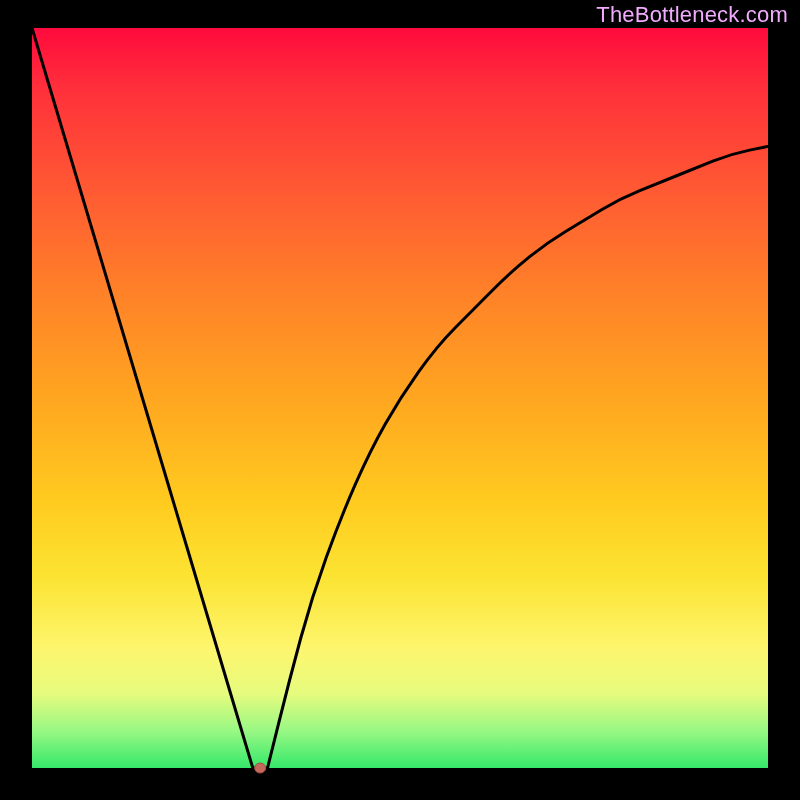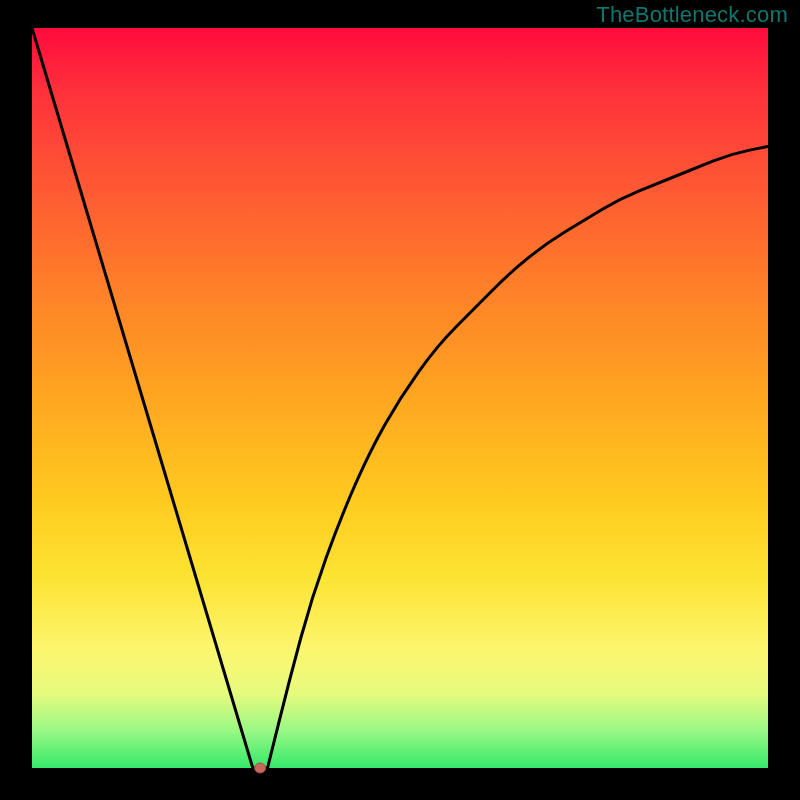--- a/index.html
+++ b/index.html
@@ -14,21 +14,21 @@
   .outer {
     position: relative;
     width: 800px;
     height: 800px;
     background: #000;
   }
   .source {
     position: absolute;
     top: 2px;
     right: 12px;
-    color: #0f766e;
+    color: #f0abfc;
     font-size: 22px;
     font-weight: 400;
     letter-spacing: 0.2px;
   }
   .plot-area {
     position: absolute;
     left: 32px;
     top: 28px;
     width: 736px;
     height: 740px;

